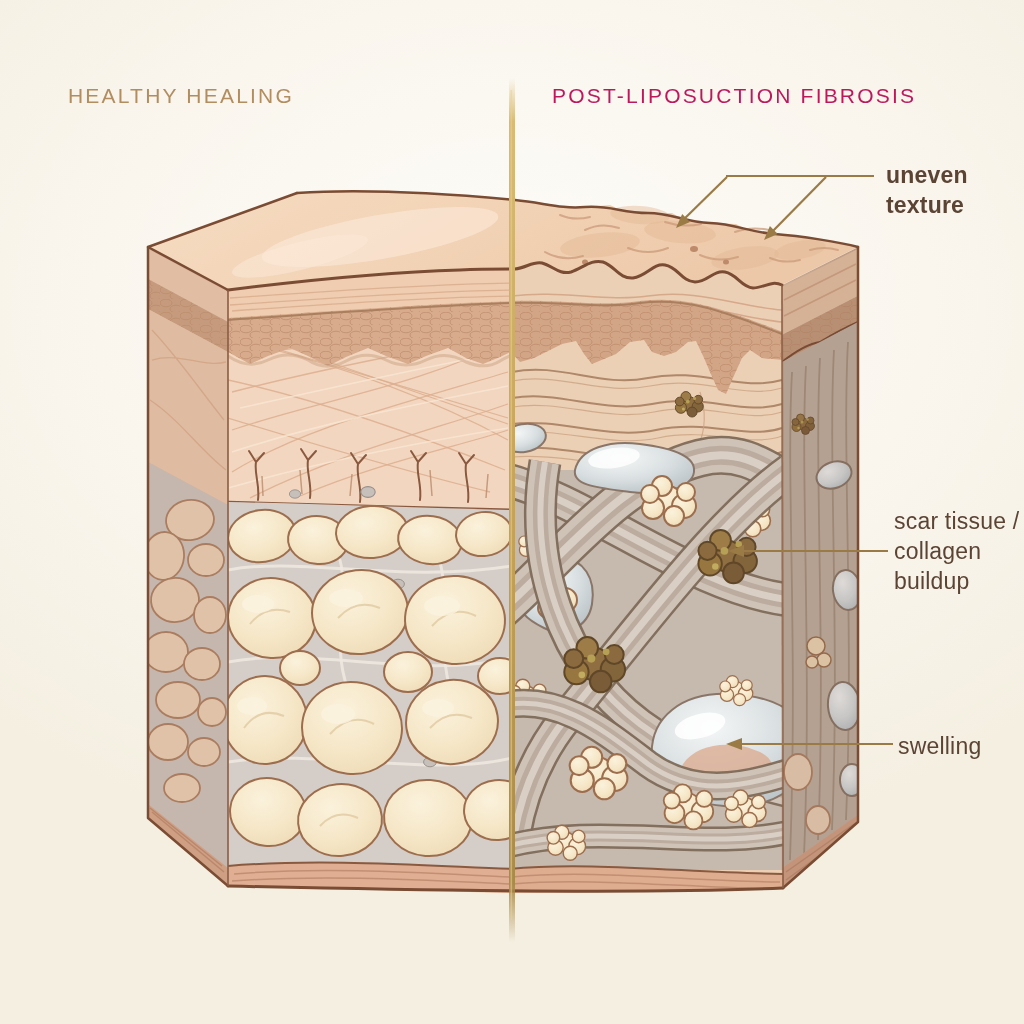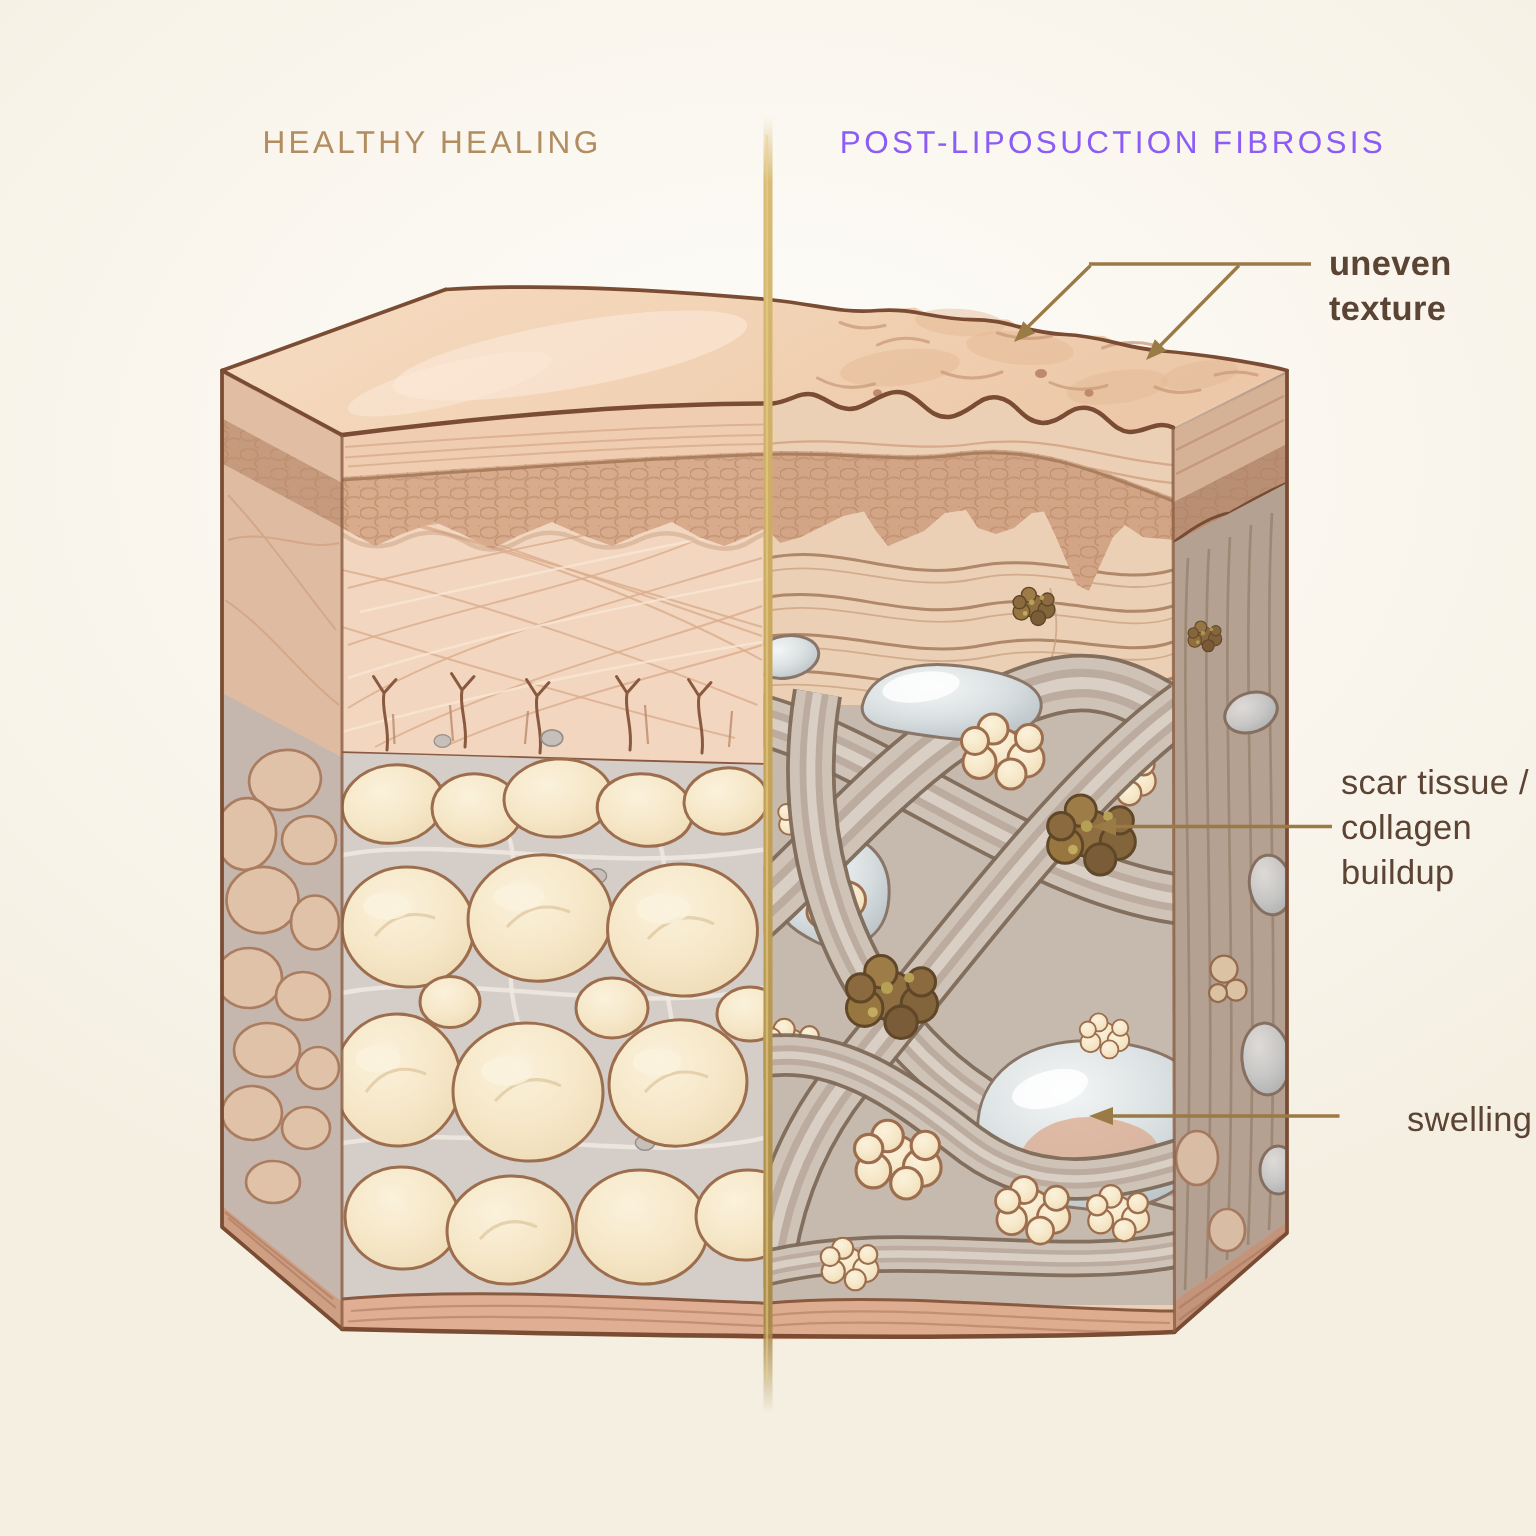--- a/index.html
+++ b/index.html
@@ -3,33 +3,33 @@
 <meta charset="utf-8">
 <style>
   html,body{margin:0;padding:0;}
   body{
     width:1024px;height:1024px;overflow:hidden;position:relative;
     font-family:"Liberation Sans",sans-serif;
     background:radial-gradient(ellipse 760px 560px at 50% 30%, #fdfcf9 0%, #faf6ee 55%, #f4efe1 100%);
   }
   .stage{position:absolute;left:0;top:0;width:1024px;height:1024px;}
   .title{
-    position:absolute;top:84px;text-align:center;
+    position:absolute;top:84px;text-align:left;
     font-size:21px;letter-spacing:2.2px;font-weight:400;line-height:24px;
     white-space:nowrap;
   }
   .title-left{left:68px;width:440px;color:#b18d5f;}
-  .title-right{left:552px;width:380px;color:#8b5cf6;}
+  .title-right{left:552px;width:380px;color:#be185d;}
   .callout{
     position:absolute;font-size:23px;line-height:30px;color:#5c4435;
     white-space:pre-line;letter-spacing:0.2px;
   }
   .callout-uneven{left:886px;top:160px;font-weight:bold;}
   .callout-scar{left:894px;top:506px;width:134px;}
-  .callout-swelling{left:938px;top:731px;}
+  .callout-swelling{left:898px;top:731px;}
   svg{display:block;}
   
   .lb{fill:url(#gFat);stroke:#9d6e4e;stroke-width:2;}
   .lbp{fill:#ecd2b8;stroke:#b08266;stroke-width:1.8;}
   .swp{fill:url(#gSwell);stroke:#8a7668;stroke-width:2;}
   .cc{fill:none;stroke:#dcae8e;stroke-width:1.3;opacity:.85;}
   .ccw{fill:none;stroke:#f8e8d6;stroke-width:1.6;opacity:.75;}
   .streak{fill:none;stroke:#d9ad8d;stroke-width:1.3;opacity:.85;}
   .lam{fill:none;stroke:#cf9f80;stroke-width:1.5;opacity:.8;}
   .fib{fill:none;stroke:#a87e60;stroke-width:2;opacity:.9;}

